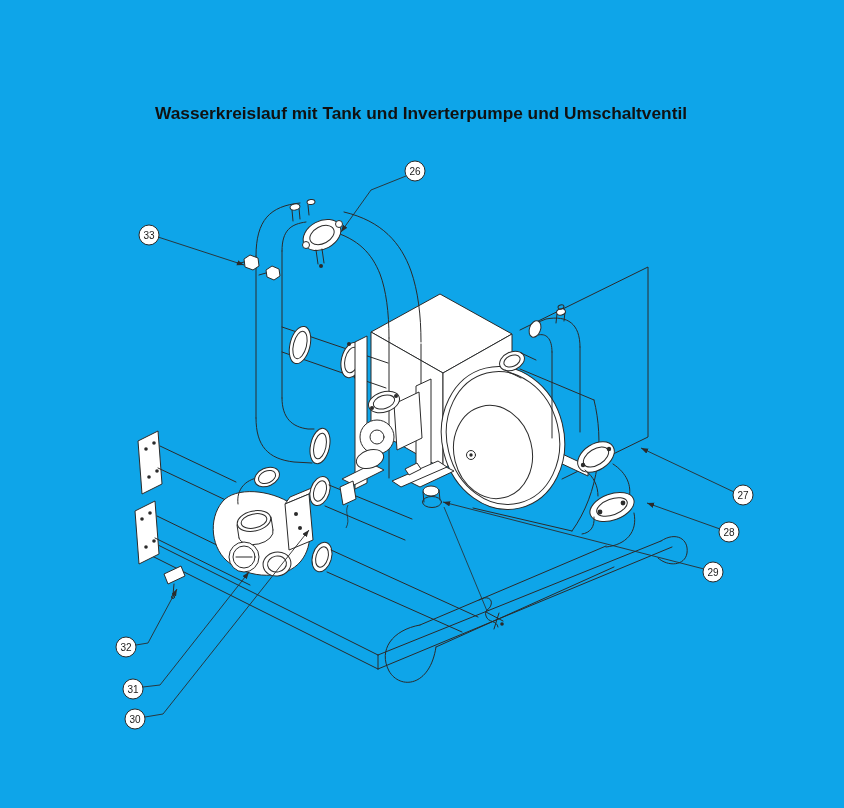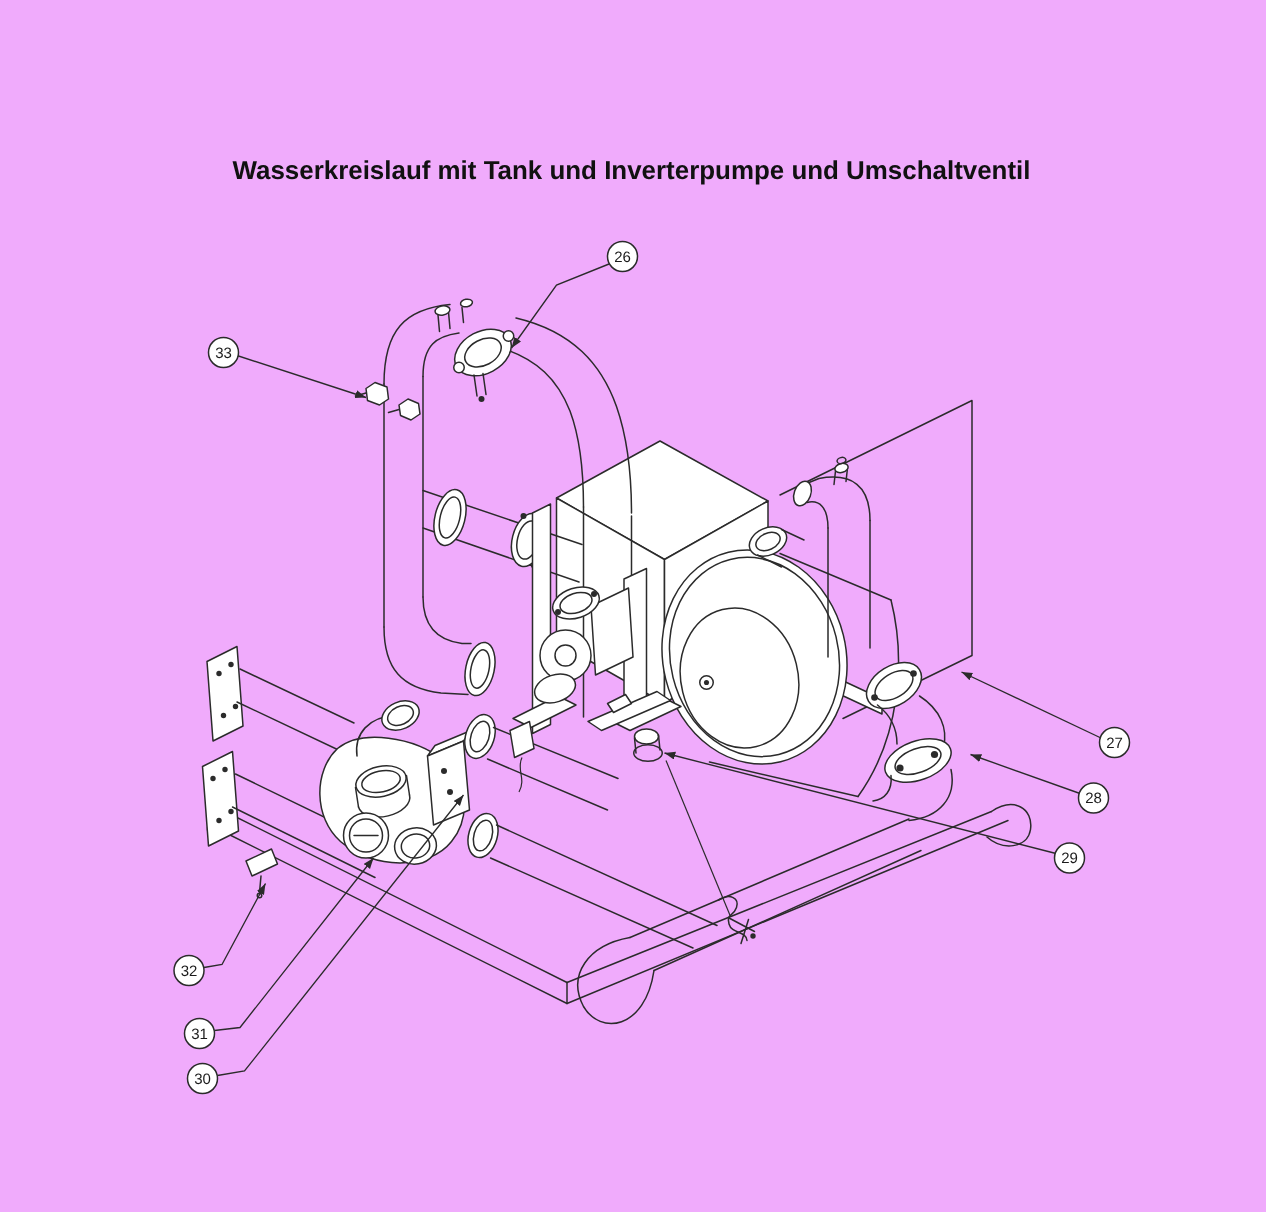--- a/index.html
+++ b/index.html
@@ -1,16 +1,16 @@
 <!DOCTYPE html>
 <html><head>
 <meta charset="utf-8">
 <style>
   html,body{margin:0;padding:0;background:#fff;}
-  #stage{position:relative;width:844px;height:808px;background:#f0abfc;overflow:hidden;
+  #stage{position:relative;width:844px;height:808px;background:#0ea5e9;overflow:hidden;
          font-family:"Liberation Sans",sans-serif;}
   svg{position:absolute;left:0;top:0;}
   .ln{fill:none;stroke:#2b2b2b;stroke-width:1;stroke-linecap:round;stroke-linejoin:round;}
   .wh{fill:#ffffff;stroke:#2b2b2b;stroke-width:1;stroke-linejoin:round;}
   .dot{fill:#2b2b2b;stroke:none;}
   .thin{fill:none;stroke:#2b2b2b;stroke-width:.8;}
   .leader{fill:none;stroke:#2b2b2b;stroke-width:.9;}
   .co{fill:#ffffff;stroke:#2b2b2b;stroke-width:1;}
   .cotext{fill:#1a1a1a;font-size:10px;text-anchor:middle;}
   .title{fill:#111111;font-size:17.3px;font-weight:bold;text-anchor:middle;letter-spacing:0px;}

